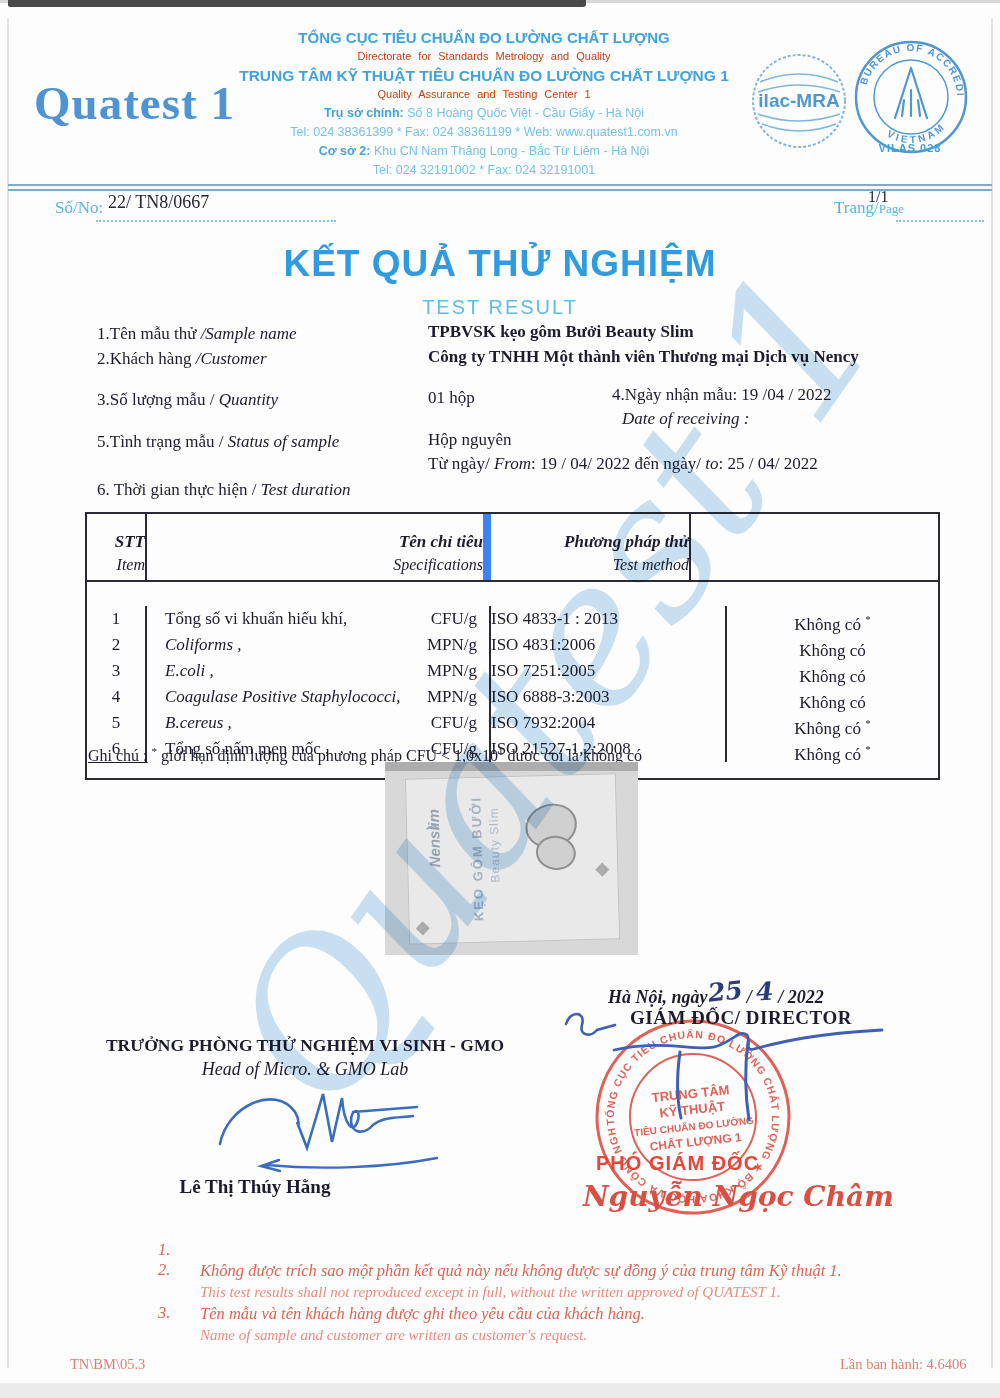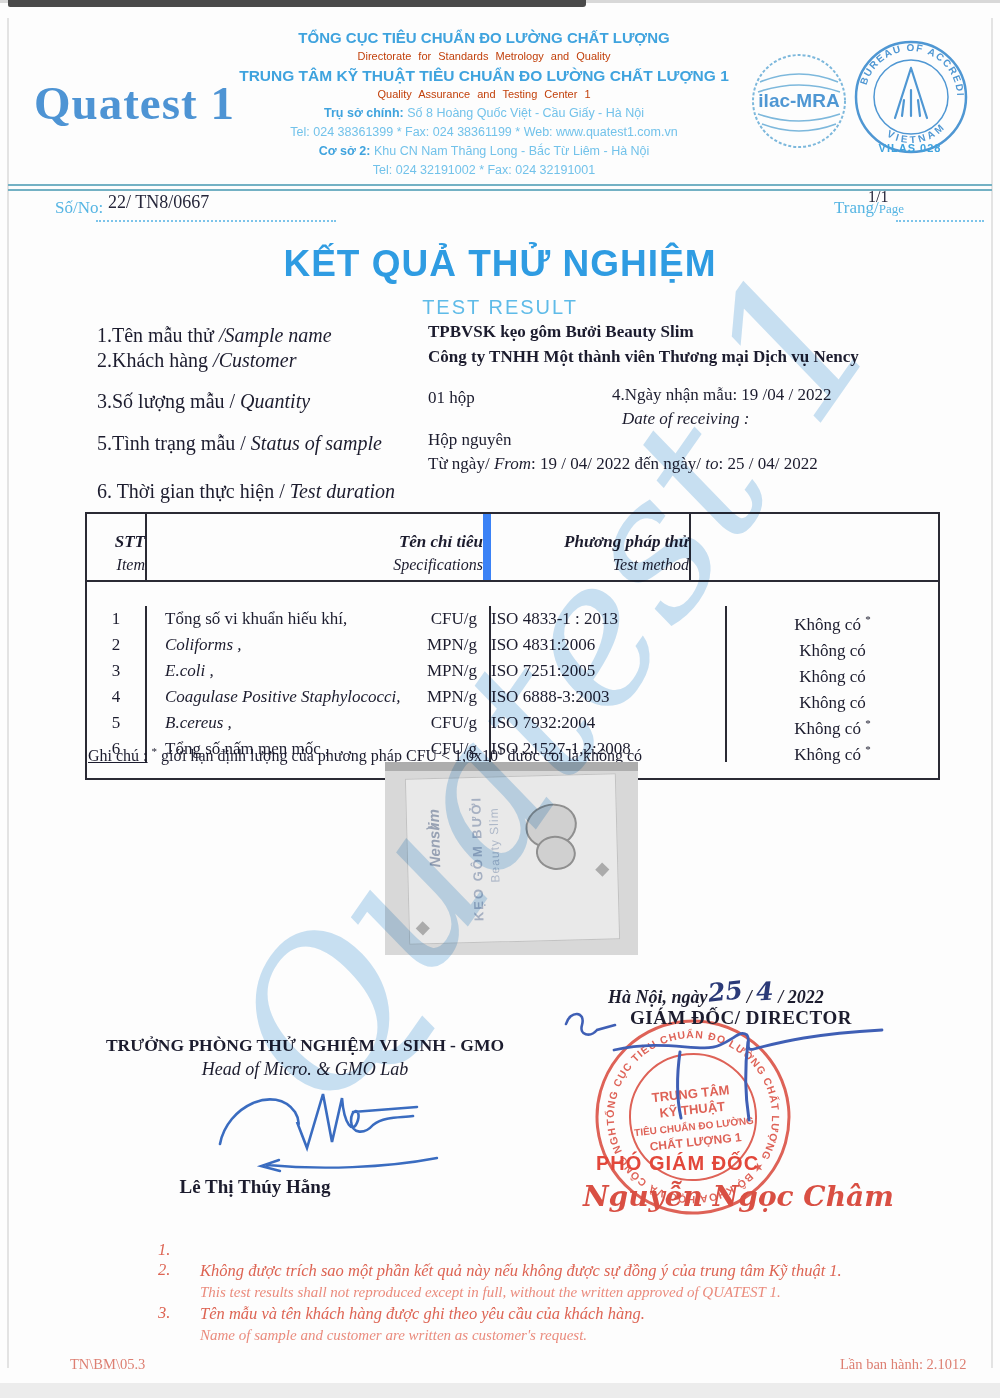--- a/index.html
+++ b/index.html
@@ -39,21 +39,21 @@
   #trang-dots{left:896px;top:200px;width:88px;border-bottom:2px dotted #7cc4ea;height:20px;}
   #trang-value{left:868px;top:188px;font-size:16px;color:#26263a;}
 
   
   #title{left:0;top:243px;width:1000px;text-align:center;font-family:"Liberation Sans","DejaVu Sans",sans-serif;
          font-size:37px;font-weight:bold;color:#2f9ce2;letter-spacing:1px;}
   #subtitle{left:0;top:296px;width:1000px;text-align:center;font-family:"Liberation Sans",sans-serif;
          font-size:20px;color:#5fbbe8;letter-spacing:2px;}
 
   
-  .flabel{font-size:20px;}
+  .flabel{font-size:17px;}
   .flabel .en{font-style:italic;}
   .fvalue{font-size:17px;}
   .bold{font-weight:bold;}
   .italic{font-style:italic;}
   #f1l{left:97px;top:324px;} #f1v{left:428px;top:322px;}
   #f2l{left:97px;top:349px;} #f2v{left:428px;top:347px;}
   #f3l{left:97px;top:390px;} #f3v{left:428px;top:388px;}
   #f4 {left:612px;top:385px;font-size:17px;}
   #f4b{left:622px;top:409px;font-size:17px;font-style:italic;}
   #f5l{left:97px;top:432px;} #f5v{left:428px;top:430px;}
@@ -356,13 +356,13 @@
   <div class="note-row">
     <div class="note-num">3.</div>
     <div>
       <div class="note-vi">Tên mẫu và tên khách hàng được ghi theo yêu cầu của khách hàng.</div>
       <div class="note-en">Name of sample and customer are written as customer's request.</div>
     </div>
   </div>
 </div>
 
 <div class="abs" id="footer-left">TN\BM\05.3</div>
-<div class="abs" id="footer-right">Lần ban hành: 2.1012</div>
+<div class="abs" id="footer-right">Lần ban hành: 4.6406</div>
 
 </body></html>

